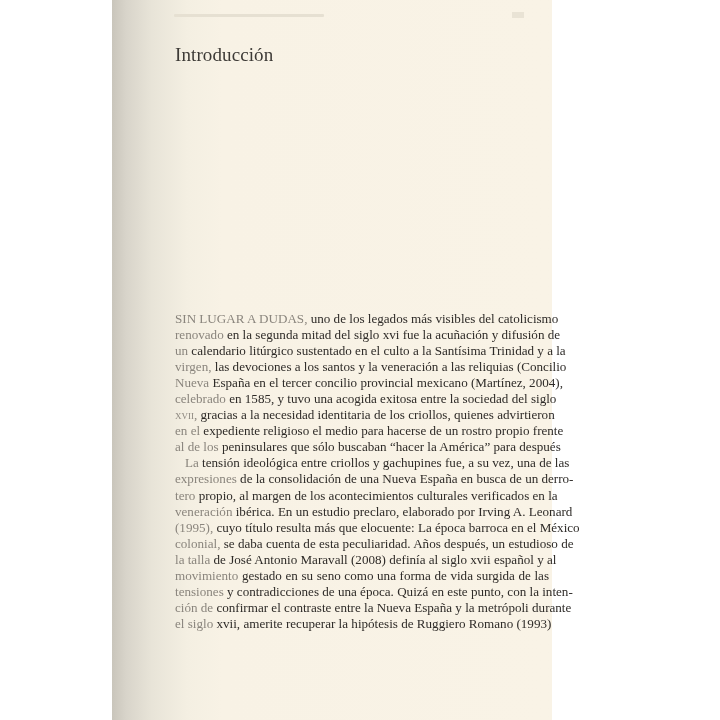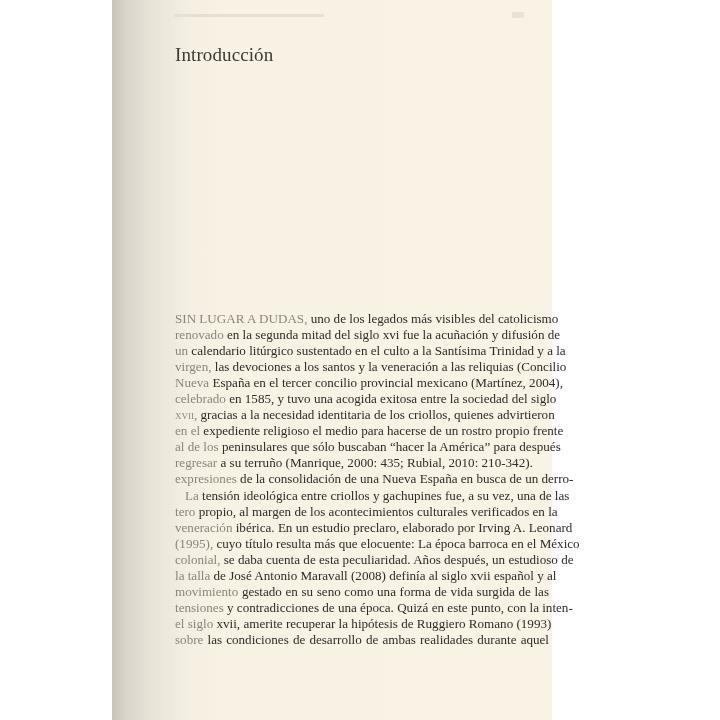--- a/index.html
+++ b/index.html
@@ -51,29 +51,28 @@
     <p>
       <span class="line"><span class="fade sc-first">SIN LUGAR A DUDAS,</span><span> uno de los legados más visibles del catolicismo</span></span>
       <span class="line"><span class="fade">renovado</span><span> en la segunda mitad del siglo xvi fue la acuñación y difusión de</span></span>
       <span class="line"><span class="fade">un</span><span> calendario litúrgico sustentado en el culto a la Santísima Trinidad y a la</span></span>
       <span class="line"><span class="fade">virgen,</span><span> las devociones a los santos y la veneración a las reliquias (Concilio</span></span>
       <span class="line"><span class="fade">Nueva</span><span> España en el tercer concilio provincial mexicano (Martínez, 2004),</span></span>
       <span class="line"><span class="fade">celebrado</span><span> en 1585, y tuvo una acogida exitosa entre la sociedad del siglo</span></span>
       <span class="line"><span class="fade sc">xvii,</span><span> gracias a la necesidad identitaria de los criollos, quienes advirtieron</span></span>
       <span class="line"><span class="fade">en el</span><span> expediente religioso el medio para hacerse de un rostro propio frente</span></span>
       <span class="line"><span class="fade">al de los</span><span> peninsulares que sólo buscaban “hacer la América” para después</span></span>
-      <span class="line last"><span class="fade">regresar</span><span> a su terruño (Manrique, 2000: 435; Rubial, 2010: 210-342).</span></span>
     </p>
     <p>
+      <span class="line indent"><span class="fade">La</span><span> tensión ideológica entre criollos y gachupines fue, a su vez, una de las</span></span>
       <span class="line"><span class="fade">expresiones</span><span> de la consolidación de una Nueva España en busca de un derro-</span></span>
-      <span class="line indent"><span class="fade">La</span><span> tensión ideológica entre criollos y gachupines fue, a su vez, una de las</span></span>
       <span class="line"><span class="fade">tero</span><span> propio, al margen de los acontecimientos culturales verificados en la</span></span>
       <span class="line"><span class="fade">veneración</span><span> ibérica. En un estudio preclaro, elaborado por Irving A. Leonard</span></span>
       <span class="line"><span class="fade">(1995),</span><span> cuyo título resulta más que elocuente: </span><span class="it">La época barroca en el México</span></span>
       <span class="line"><span class="fade it">colonial,</span><span> se daba cuenta de esta peculiaridad. Años después, un estudioso de</span></span>
       <span class="line"><span class="fade">la talla</span><span> de José Antonio Maravall (2008) definía al siglo xvii español y al</span></span>
       <span class="line"><span class="fade">movimiento</span><span> gestado en su seno como una forma de vida surgida de las</span></span>
       <span class="line"><span class="fade">tensiones</span><span> y contradicciones de una época. Quizá en este punto, con la inten-</span></span>
+      <span class="line"><span class="fade">ción de</span><span> confirmar el contraste entre la Nueva España y la metrópoli durante</span></span>
       <span class="line"><span class="fade">el siglo</span><span> xvii, amerite recuperar la hipótesis de Ruggiero Romano (1993)</span></span>
-      <span class="line"><span class="fade">sobre</span><span> las condiciones de desarrollo de ambas realidades durante aquel</span></span>
     </p>
   </div>
 </div>
 
 </body></html>

